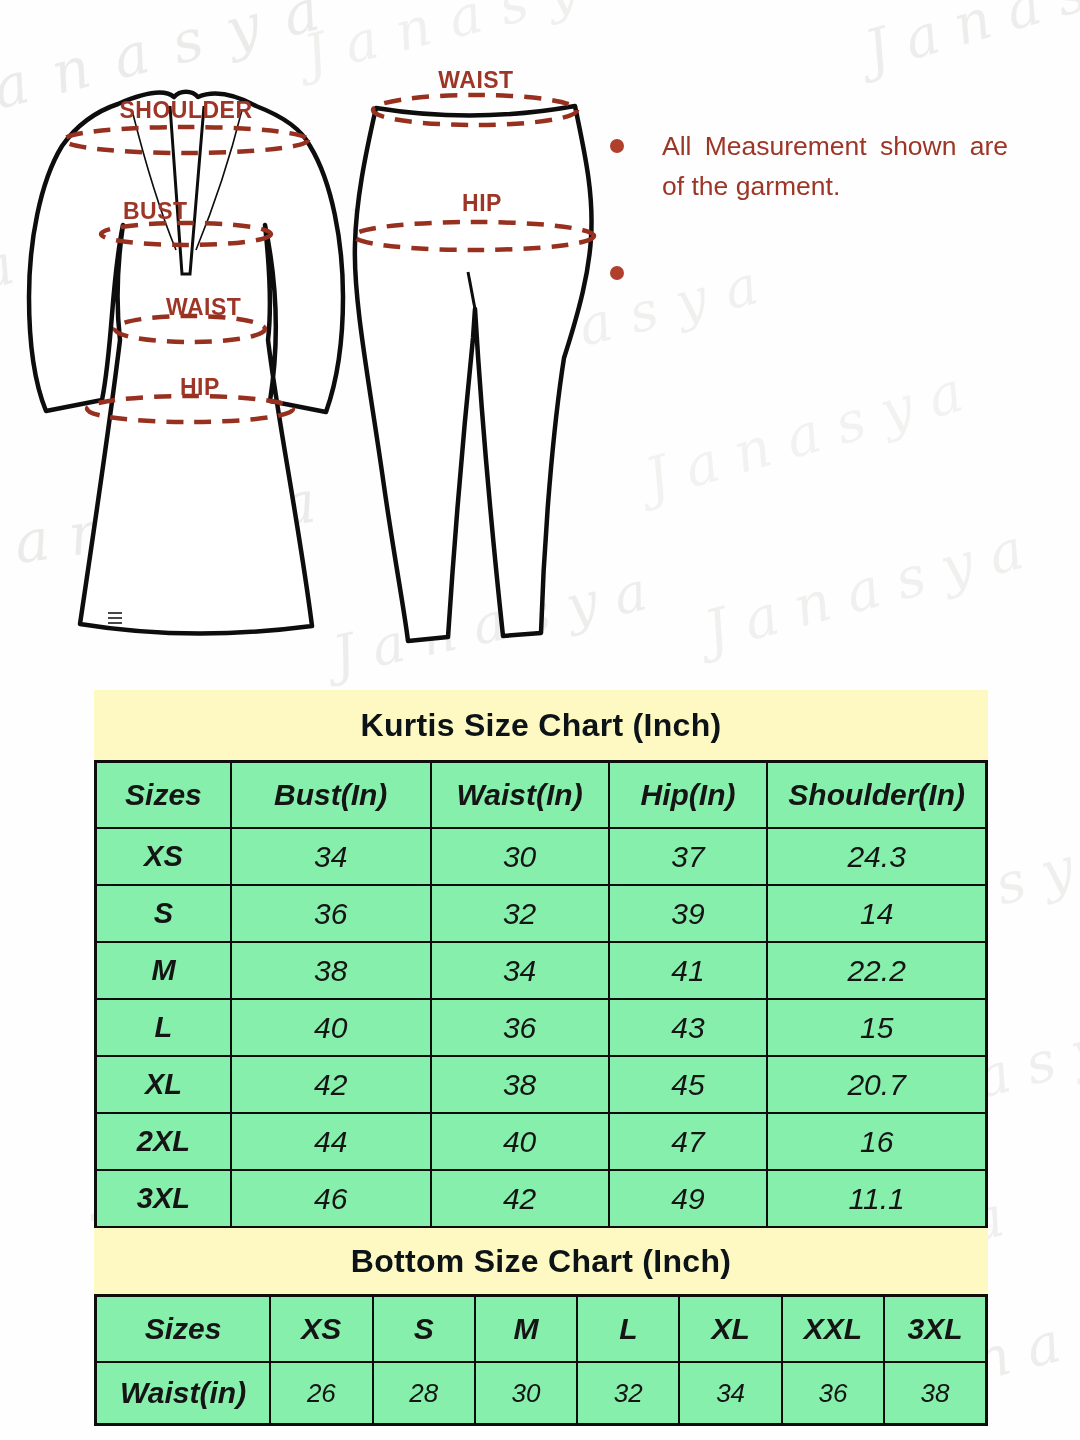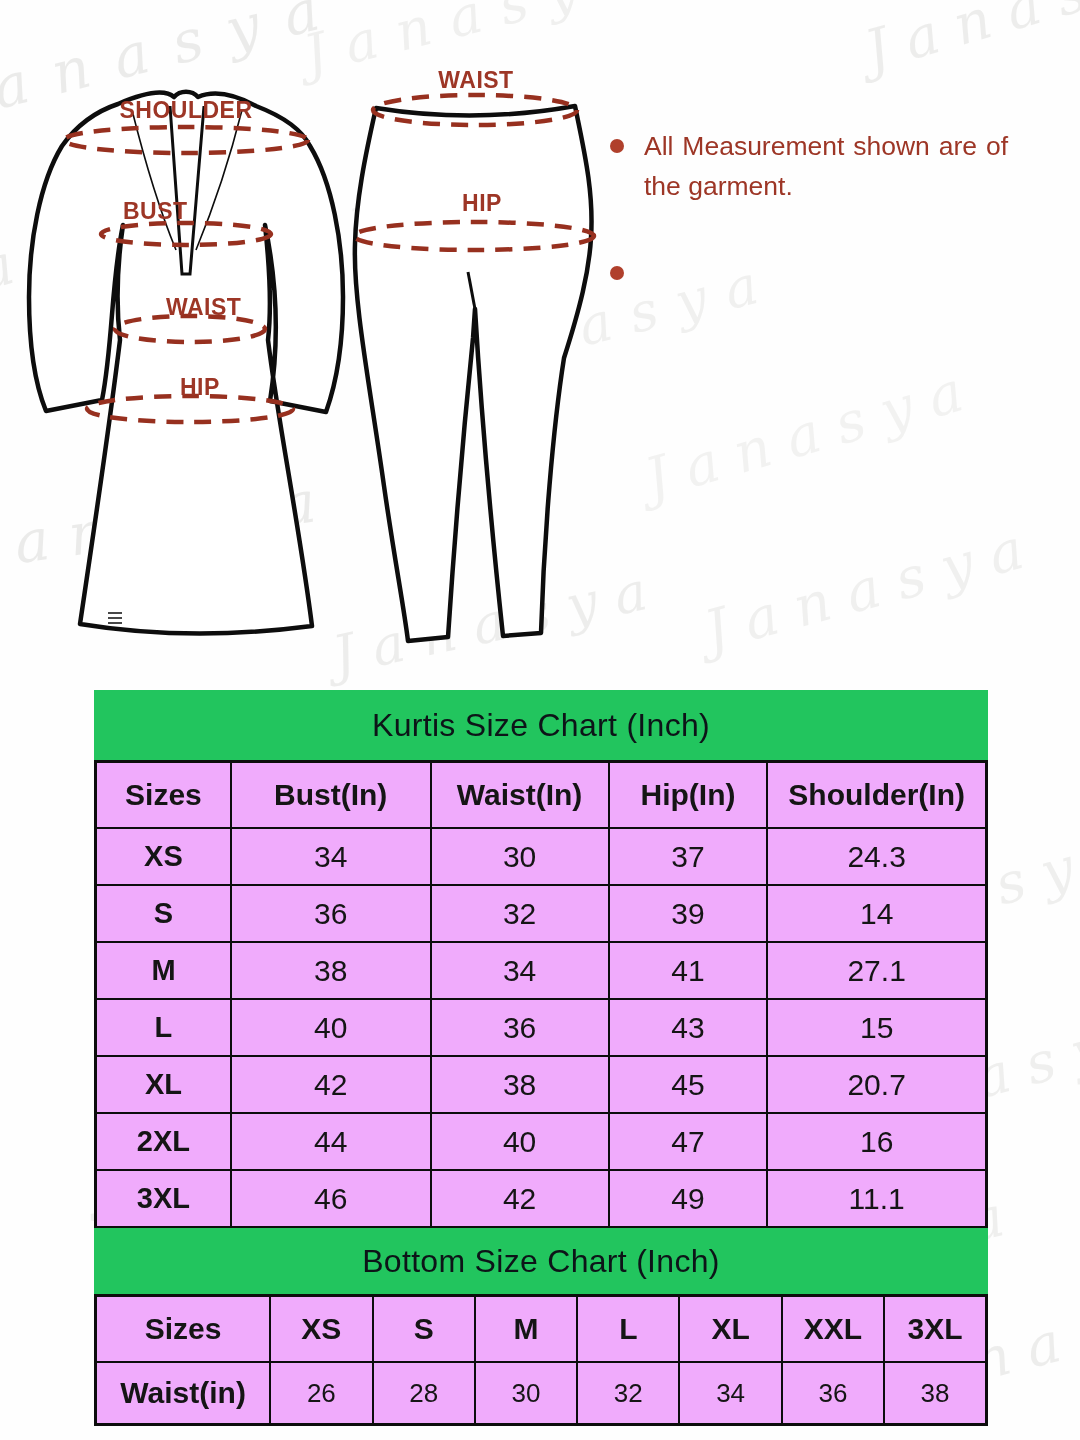--- a/index.html
+++ b/index.html
@@ -26,31 +26,31 @@
   
   .notes{position:absolute;left:608px;top:126px;width:400px;}
   .note{
     position:relative;padding-left:36px;margin-bottom:46px;
     color:#9d3626;font-size:26.5px;line-height:1.52;text-align:justify;
   }
   .note .dot{
     position:absolute;left:2px;top:13px;width:14px;height:14px;border-radius:50%;
     background:#b0402c;
   }
-  .note .ln{display:block;}
+  .note .ln{display:block;margin-left:18px;}
   
   .chart-wrap{position:absolute;left:94px;width:894px;}
   .kurtis-chart{top:690px;}
   .bottom-chart{top:1228px;}
   .chart-title{
-    height:70px;background:#22c55e;display:flex;align-items:center;justify-content:center;
-    font-weight:400;font-size:32px;color:#0d1418;letter-spacing:.3px;
+    height:70px;background:#fef9c3;display:flex;align-items:center;justify-content:center;
+    font-weight:700;font-size:32px;color:#0d1418;letter-spacing:.3px;
   }
   .bottom-chart .chart-title{height:66px;}
-  table{width:100%;border-collapse:collapse;table-layout:fixed;background:#f0abfc;}
+  table{width:100%;border-collapse:collapse;table-layout:fixed;background:#86efac;font-style:italic;}
   .sizes-table{border:3px solid #0d0d0d;}
   th,td{
     border:2px solid #0d0d0d;text-align:center;vertical-align:middle;
     color:#151515;overflow:hidden;
   }
   .kurtis-chart thead th{height:62px;font-size:30px;font-weight:700;}
   .kurtis-chart tbody th{height:53px;font-size:29px;font-weight:700;}
   .kurtis-chart tbody td{height:53px;font-size:30px;font-weight:400;}
   .bottom-chart .hdr-row th{height:62px;font-size:30px;font-weight:700;}
   .bottom-chart .val-row th{height:58px;font-size:30px;font-weight:700;}
@@ -180,21 +180,21 @@
           <td>36</td>
           <td>32</td>
           <td>39</td>
           <td>14</td>
         </tr>
         <tr>
           <th>M</th>
           <td>38</td>
           <td>34</td>
           <td>41</td>
-          <td>27.1</td>
+          <td>22.2</td>
         </tr>
         <tr>
           <th>L</th>
           <td>40</td>
           <td>36</td>
           <td>43</td>
           <td>15</td>
         </tr>
         <tr>
           <th>XL</th>

